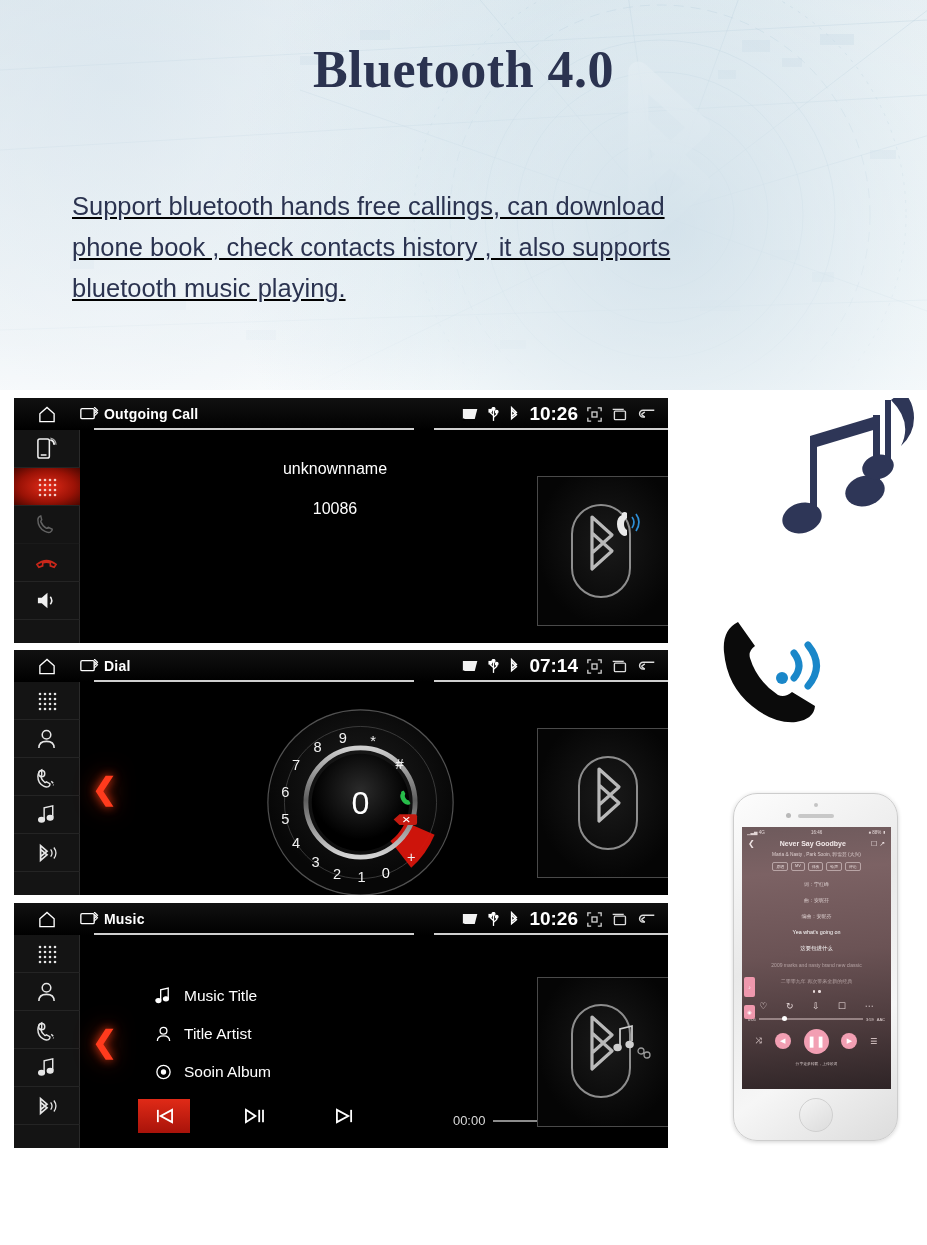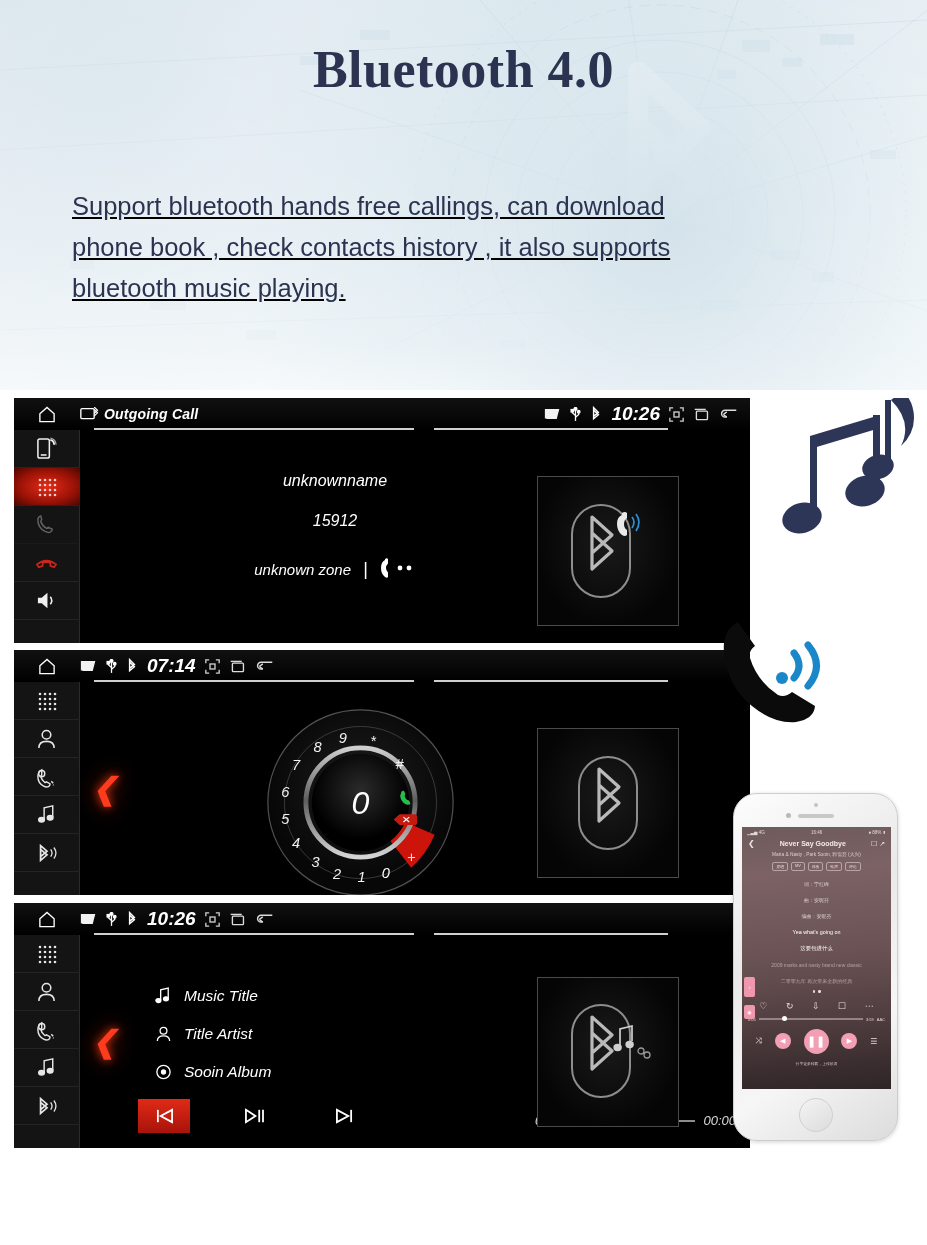--- a/index.html
+++ b/index.html
@@ -41,23 +41,22 @@
     position: absolute; left: 72px; top: 186px; width: 800px; z-index: 5; text-decoration: underline;
   }
   #desc-block p {
     font-family: "Liberation Sans", sans-serif;
     font-size: 25.5px; line-height: 41px; color: #2b3350; font-weight: 400;
     white-space: pre-line;
   }
 
   
   .screen {
-    position: absolute; left: 14px; width: 736px; background: #d946ef;
+    position: absolute; left: 14px; width: 654px; background: #d946ef;
     overflow: hidden;
-    font-style: italic;
   }
   #screen-call  { top: 398px; height: 245px; }
   #screen-dial  { top: 650px; height: 245px; }
   #screen-music { top: 903px; height: 245px; }
 
   .statusbar {
     position: relative; height: 32px; width: 100%;
     background: linear-gradient(180deg,#111 0%,#000 100%);
     display: flex; align-items: center;
   }
@@ -93,21 +92,21 @@
 
   .chevron-back {
     position: absolute; left: 12px; top: 50%; transform: translateY(-50%);
     font-size: 30px; color: #ff3b1d; font-weight: bold;
     text-shadow: 0 0 10px rgba(255,60,20,0.9), 0 0 22px rgba(255,60,20,0.6);
     line-height: 1;
   }
 
   
   .call-info {
-    position: absolute; left: 130px; top: 42px; width: 250px; text-align: center;
+    position: absolute; left: 130px; top: 30px; width: 250px; text-align: center;
     color: #fff;
   }
   .call-name { font-size: 16px; margin-bottom: 22px; }
   .call-number { font-size: 16px; margin-bottom: 28px; }
   .call-zone-row { display: flex; align-items: center; justify-content: center; gap: 12px; font-size: 15px; }
   .call-zone-div { color: #fff; font-size: 18px; }
 
   .bt-panel {
     position: absolute; border: 1px solid #4a4a4a;
     background: radial-gradient(ellipse at 50% 45%, #1a1a1a 0%, #050505 72%);
@@ -402,30 +401,21 @@
         <svg width="23" height="21" viewBox="0 0 24 22" fill="#f0f0f0">
           <path d="M3 8 H7 L13 3 V19 L7 14 H3 Z"></path>
           <path d="M16 7 q3 4 0 8" fill="none" stroke="#f0f0f0" stroke-width="1.6"></path>
         </svg>
       </div>
     </div>
 
     <div class="content">
       <div class="call-info">
         <div class="call-name">unknownname</div>
-        <div class="call-number">15912</div>
-        <div class="call-zone-row">
-          <span>unknown zone</span>
-          <span class="call-zone-div">|</span>
-          <svg width="36" height="22" viewBox="0 0 36 22" fill="#fff">
-            <path d="M5 2 q-4 2 -4 8 q0 6 4 9 q2 1.5 3 0 l0 -4.5 q-2 -2 -2 -4.5 q0 -2.5 2 -4.5 l0 -4.5 q-1 -1.5 -3 0 Z"></path>
-            <circle cx="20" cy="10" r="2.4"></circle>
-              <circle cx="29" cy="10" r="2.4"></circle>
-          </svg>
-        </div>
+        <div class="call-number">10086</div>
       </div>
 
       <div class="bt-panel" id="bt-panel-call">
         <svg width="112" height="120" viewBox="0 0 112 120" fill="none">
           <rect x="20" y="14" width="58" height="92" rx="29" stroke="#8d8d8d" stroke-width="2"></rect>
           <path d="M40 42 L60 60 L40 78 L40 26 L60 44 L40 62" stroke="#b9b9b9" stroke-width="3.2" stroke-linejoin="round"></path>
           <g transform="translate(62,22)">
             <path d="M8 2 q-5 2 -5 9 q0 7 5 11 q3 2 5 0 l0 -5 q-3 -2 -3 -6 q0 -4 3 -6 l0 -5 q-2 -2 -5 0 Z" fill="#e9e9e9"></path>
             <g stroke="#2e8fd6" fill="none" stroke-width="1.7">
               <path d="M18 4 q4 5 0 11"></path>
@@ -438,20 +428,27 @@
   </div>
 </div>
 
 <div class="screen" id="screen-dial">
 
   <div class="statusbar">
     <div class="sb-home">
       <svg width="20" height="19" viewBox="0 0 24 24" fill="none" stroke="#fff" stroke-width="1.7">
         <path d="M3 11 L12 3 L21 11 V21 H3 Z"></path>
       </svg>
+    </div>
+    <div class="sb-title-wrap">
+      <svg width="20" height="15" viewBox="0 0 24 18" fill="none" stroke="#fff" stroke-width="1.6">
+        <rect x="1" y="2" width="16" height="12" rx="1.5"></rect>
+        <path d="M17 3 L21 7 L17 11 M17 0 L21 4 L17 8" stroke-width="1.4"></path>
+      </svg>
+      <span class="sb-title">Dial</span>
     </div>
     <div class="sb-right">
       <svg width="17" height="14" viewBox="0 0 20 16" fill="#fff">
         <path d="M1 2 h17 l-3 12 H1 Z" opacity="0.95"></path>
         <path d="M1 13 a3 3 0 0 1 3 3 H1 Z" fill="#000"></path>
       </svg>
       <svg width="11" height="15" viewBox="0 0 12 16" fill="none" stroke="#fff" stroke-width="1.4">
         <path d="M6 15 V3"></path>
           <circle cx="6" cy="2" r="1.6" fill="#fff"></circle>
         <path d="M6 9 L2.5 6 V4"></path>
@@ -603,20 +600,27 @@
   </div>
 </div>
 
 <div class="screen" id="screen-music">
 
   <div class="statusbar">
     <div class="sb-home">
       <svg width="20" height="19" viewBox="0 0 24 24" fill="none" stroke="#fff" stroke-width="1.7">
         <path d="M3 11 L12 3 L21 11 V21 H3 Z"></path>
       </svg>
+    </div>
+    <div class="sb-title-wrap">
+      <svg width="20" height="15" viewBox="0 0 24 18" fill="none" stroke="#fff" stroke-width="1.6">
+        <rect x="1" y="2" width="16" height="12" rx="1.5"></rect>
+        <path d="M17 3 L21 7 L17 11 M17 0 L21 4 L17 8" stroke-width="1.4"></path>
+      </svg>
+      <span class="sb-title">Music</span>
     </div>
     <div class="sb-right">
       <svg width="17" height="14" viewBox="0 0 20 16" fill="#fff">
         <path d="M1 2 h17 l-3 12 H1 Z" opacity="0.95"></path>
         <path d="M1 13 a3 3 0 0 1 3 3 H1 Z" fill="#000"></path>
       </svg>
       <svg width="11" height="15" viewBox="0 0 12 16" fill="none" stroke="#fff" stroke-width="1.4">
         <path d="M6 15 V3"></path>
           <circle cx="6" cy="2" r="1.6" fill="#fff"></circle>
         <path d="M6 9 L2.5 6 V4"></path>

